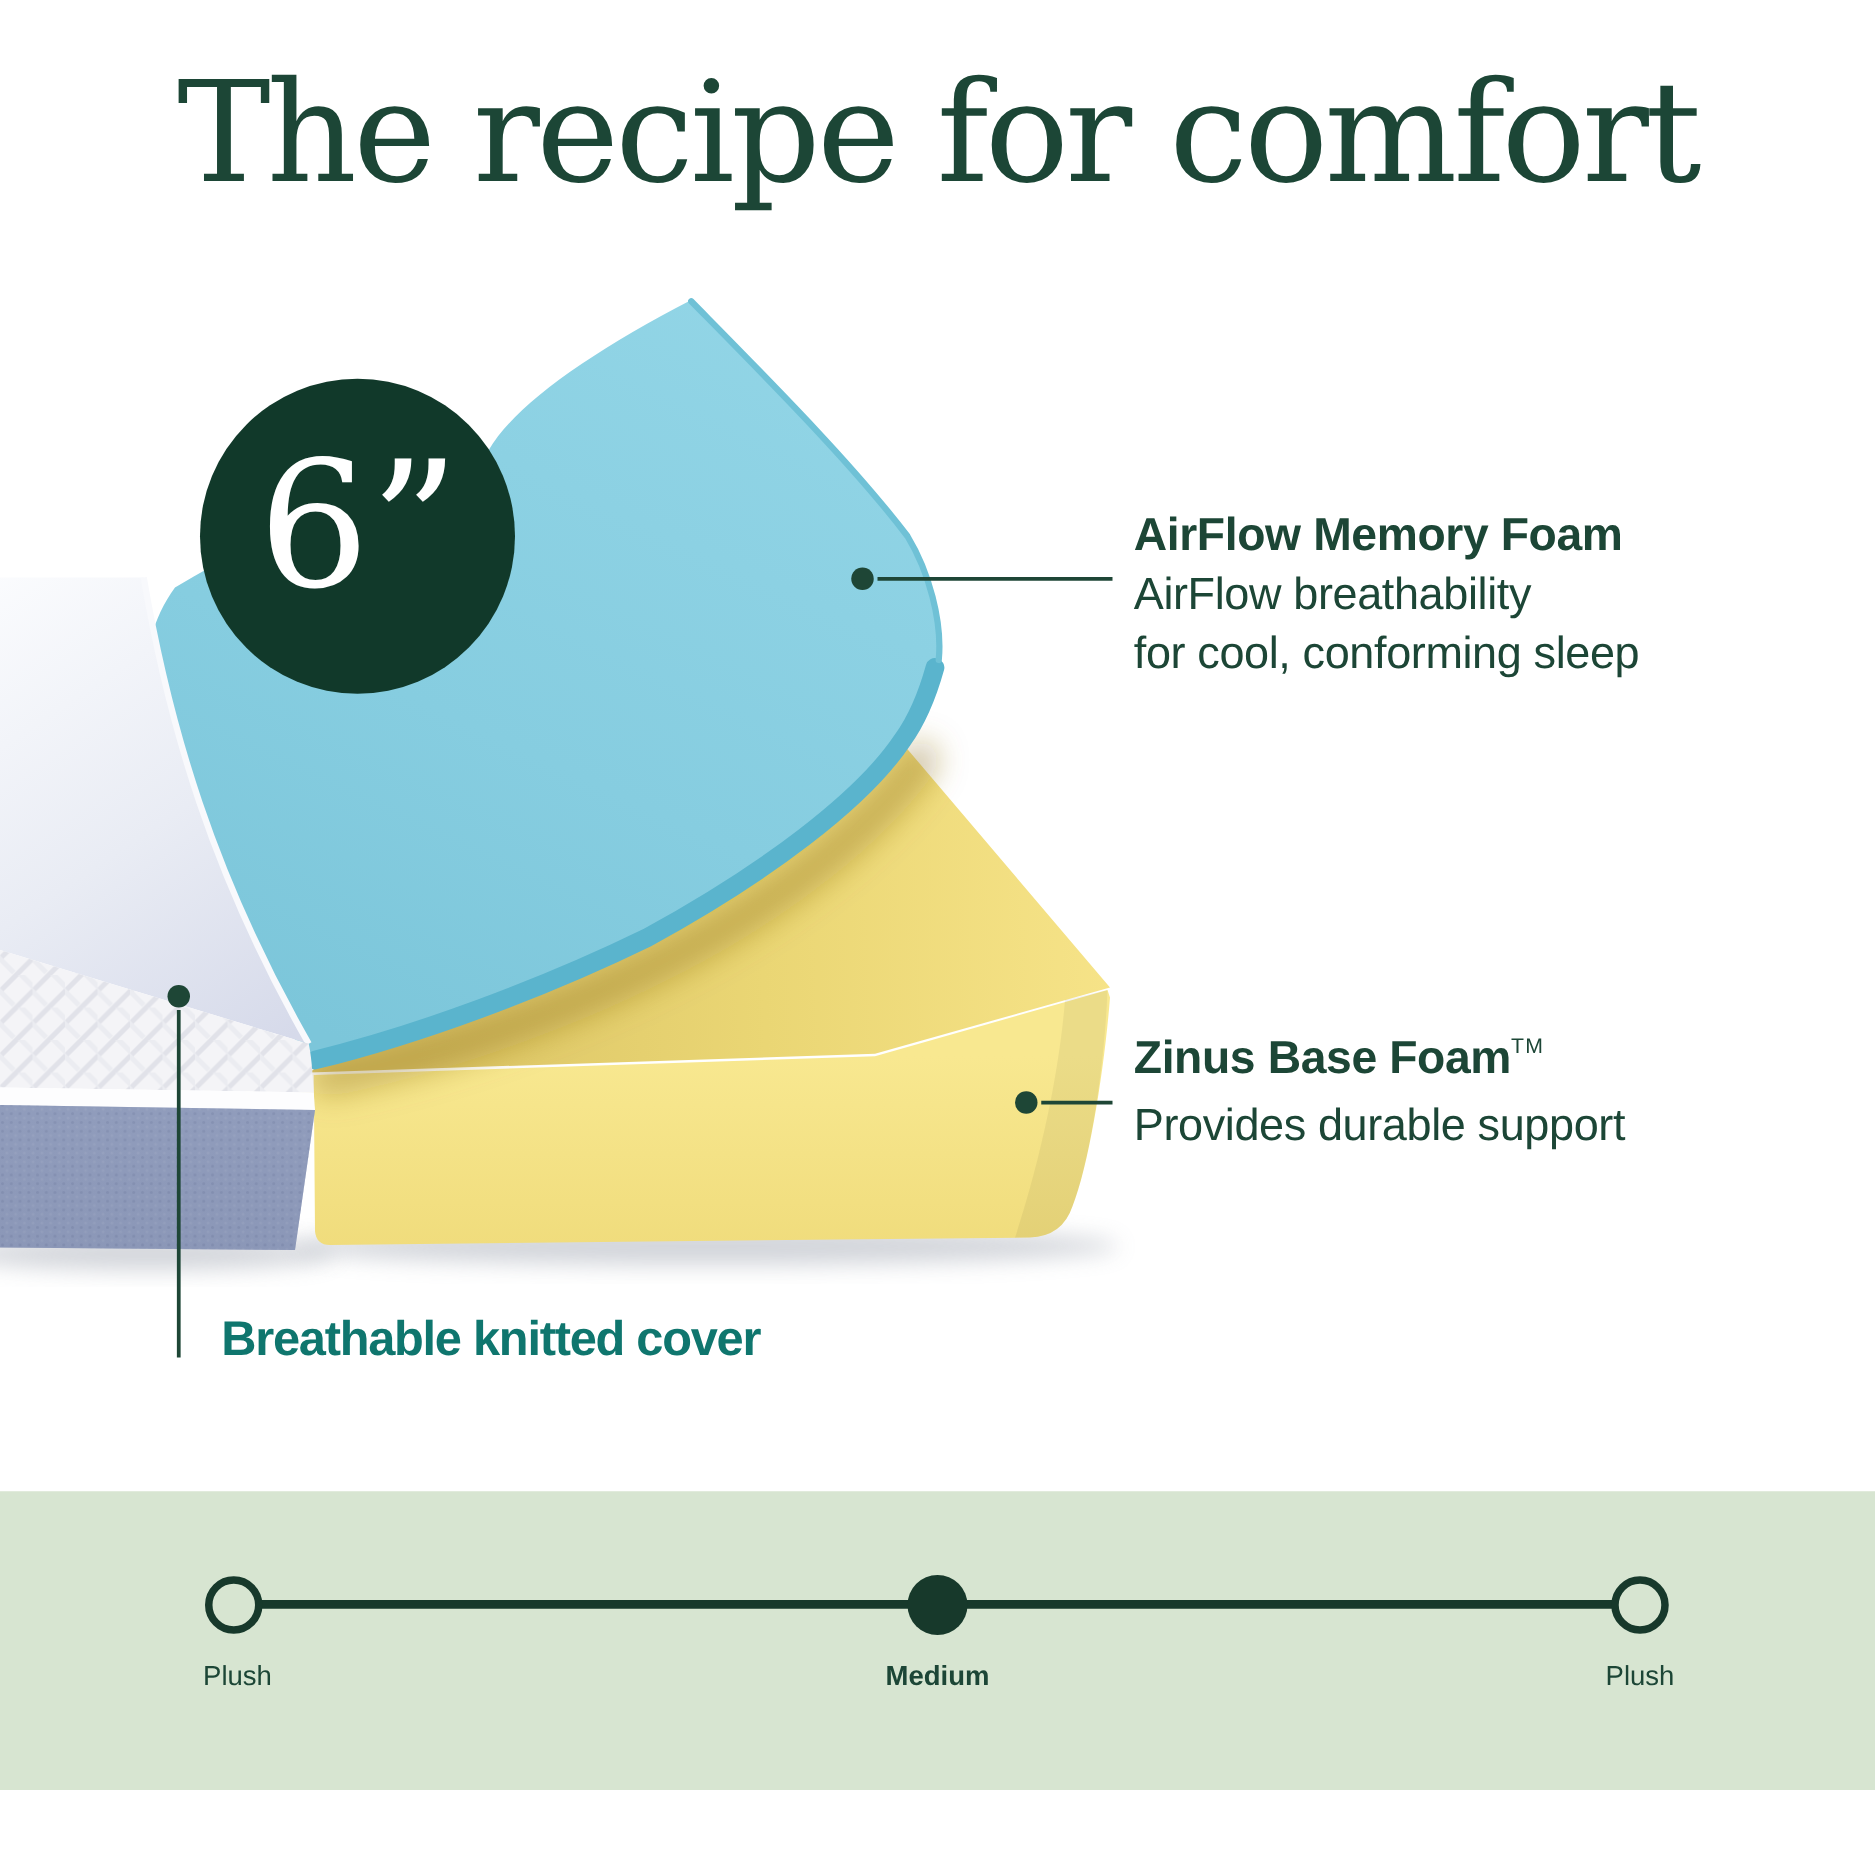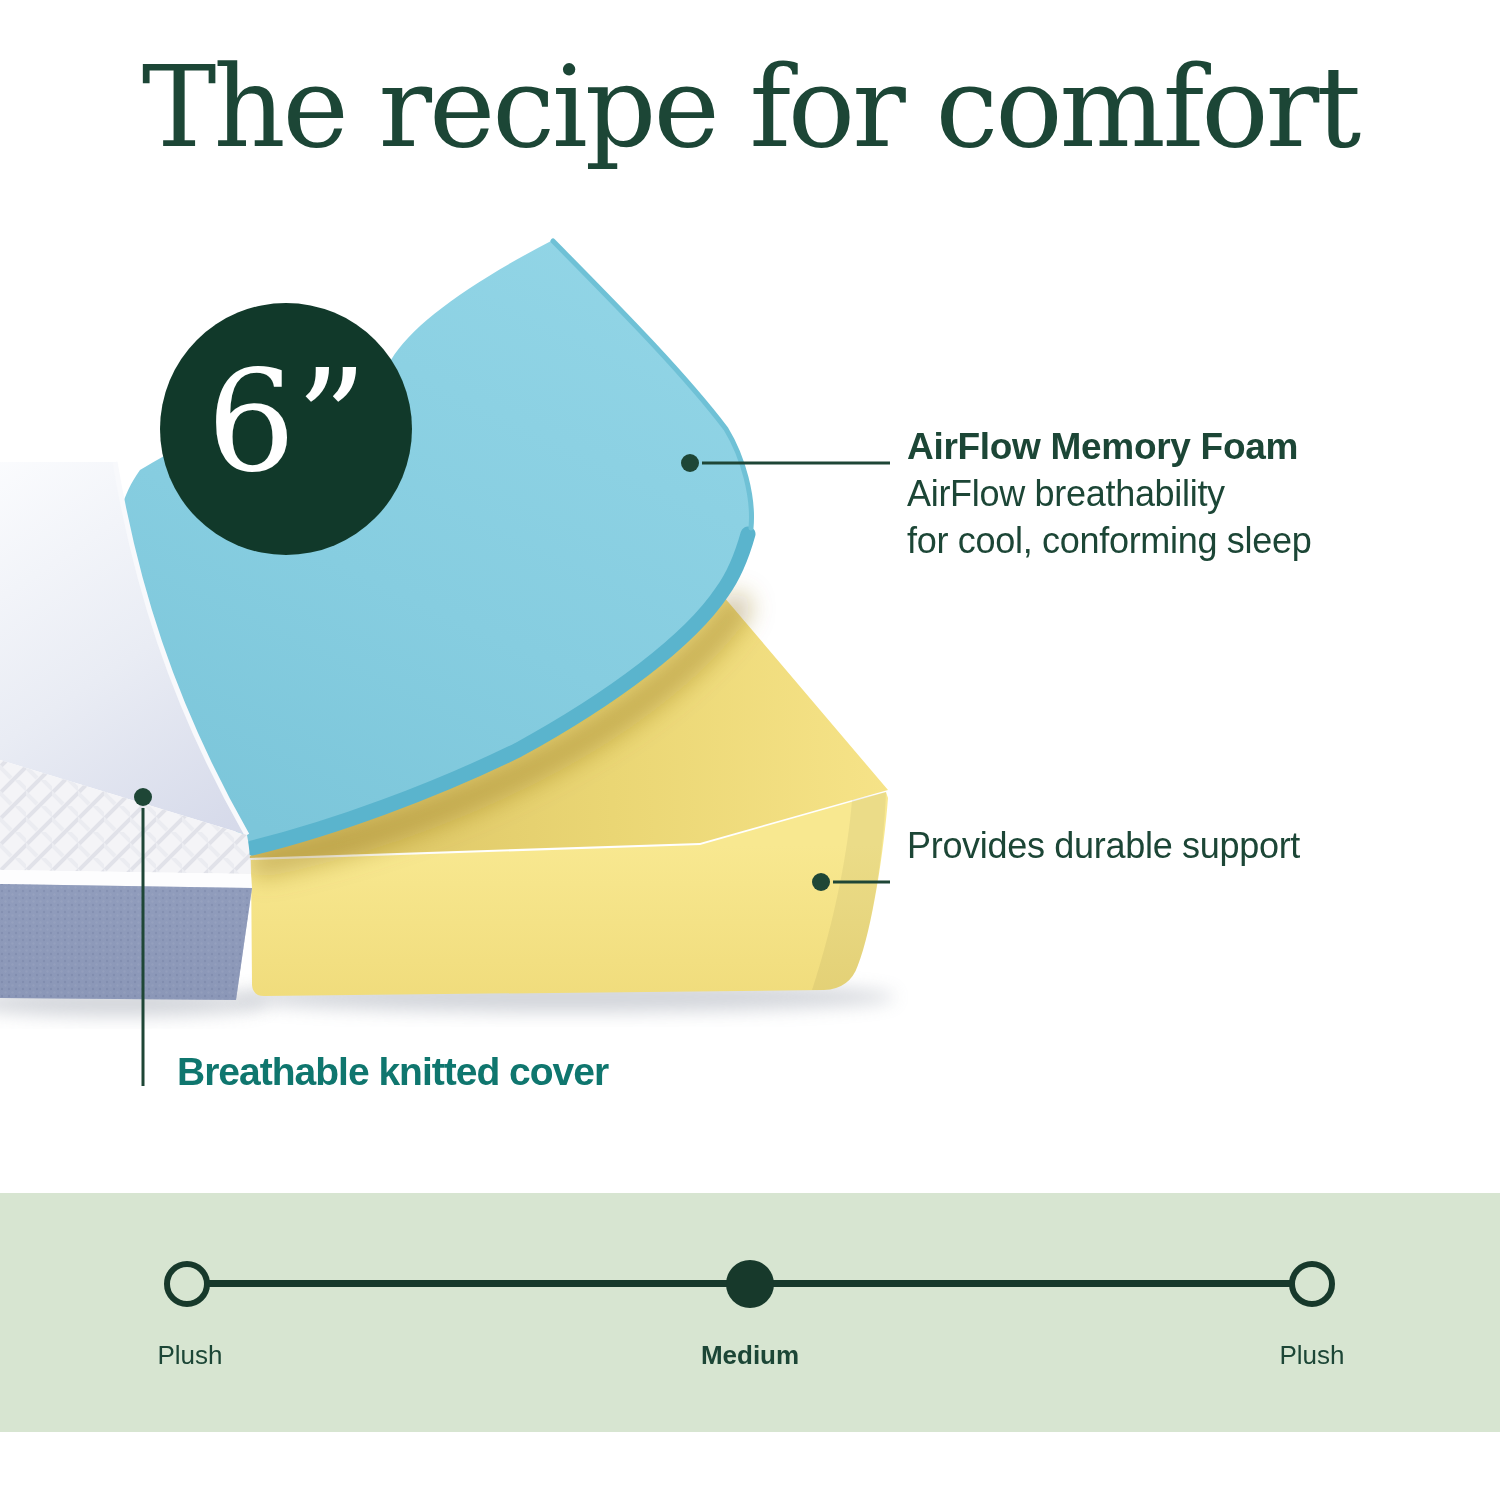--- a/index.html
+++ b/index.html
@@ -16,21 +16,21 @@
   
   #art{position:absolute;left:0;top:0;}
   
   .badge-label{
     position:absolute;left:156px;top:352px;width:262px;height:160px;
     font-family:"DejaVu Serif",serif;font-size:140px;line-height:140px;
     color:#ffffff;text-align:center;
   }
   
   .callout{position:absolute;left:907px;}
-  .callout .co-title{font-size:37px;font-weight:bold;line-height:47px;letter-spacing:-0.3px;margin-top:19px;}
+  .callout .co-title{font-size:37px;font-weight:bold;line-height:47px;letter-spacing:-0.3px;}
   .callout .co-line{font-size:36px;font-weight:normal;line-height:47px;letter-spacing:-0.3px;}
   .callout .tm{font-size:17px;font-weight:normal;position:relative;top:-16px;letter-spacing:1px;}
   #callout-airflow{top:404px;}
   #callout-base{top:822px;}
   .cover-label{
     position:absolute;left:177px;top:1050px;
     font-size:39px;font-weight:bold;letter-spacing:-1px;color:#0f766e;
   }
   
   .firmness-band{
@@ -43,22 +43,22 @@
   }
   .scale-dot-open{
     position:absolute;width:34px;height:34px;border:6px solid #17392b;border-radius:50%;
     background:#d7e5d1;top:68px;
   }
   .scale-dot-filled{
     position:absolute;width:48px;height:48px;border-radius:50%;background:#17392b;
     left:726px;top:67px;
   }
   .scale-label{
-    position:absolute;top:147px;transform:translateX(-50%);
-    font-size:26px;color:#1c4636;white-space:nowrap;
+    position:absolute;top:135px;transform:translateX(-50%);
+    font-size:22px;color:#1c4636;white-space:nowrap;
   }
   .scale-label.sel{font-weight:bold;}
 </style>
 </head>
 <body>
 
 <div id="stage">
 
   <h1 class="main-title">The recipe for comfort</h1>
 
@@ -160,20 +160,21 @@
 
   <div class="badge-label">6”</div>
 
   <div class="callout" id="callout-airflow">
     <div class="co-title">AirFlow Memory Foam</div>
     <div class="co-line">AirFlow breathability</div>
     <div class="co-line">for cool, conforming sleep</div>
   </div>
 
   <div class="callout" id="callout-base">
+    <div class="co-title"><span>Zinus Base Foam</span><span class="tm">TM</span></div>
     <div class="co-line">Provides durable support</div>
   </div>
 
   <div class="cover-label">Breathable knitted cover</div>
 
   <div class="firmness-band">
     <div class="scale-track"></div>
     <div class="scale-dot-open" style="left:164px;"></div>
     <div class="scale-dot-filled"></div>
     <div class="scale-dot-open" style="left:1289px;"></div>

